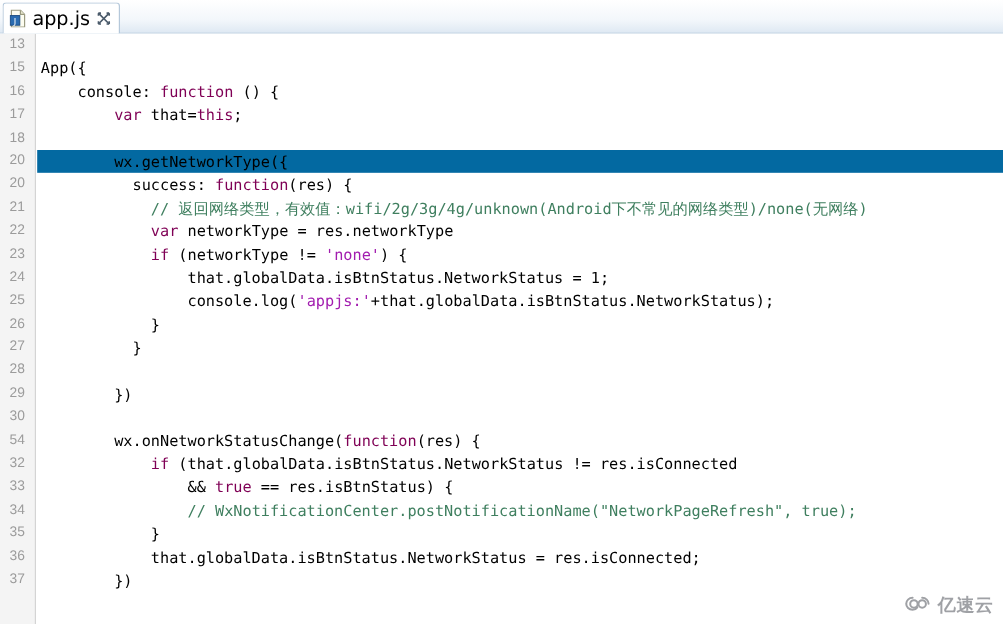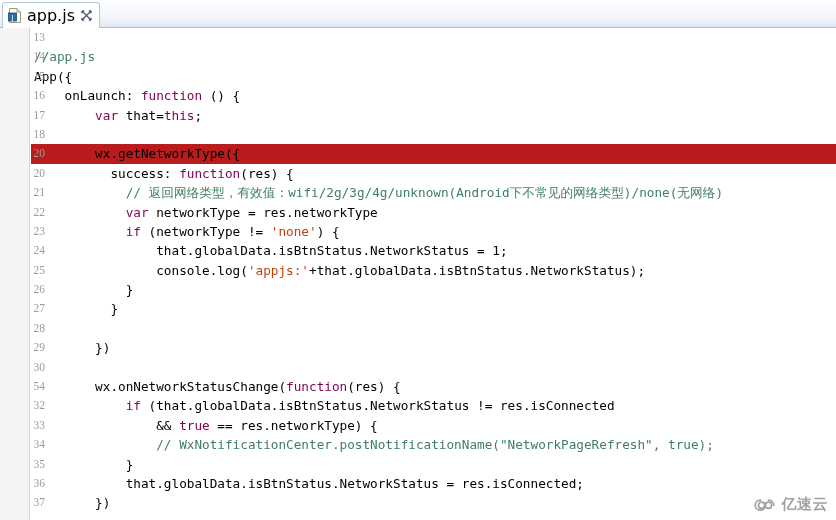--- a/index.html
+++ b/index.html
@@ -95,58 +95,57 @@
     position: absolute;
     left: 0; top: 0; right: 0; bottom: 0;
   }
   .line {
     position: relative;
     height: 19.4px;
     line-height: 19.4px;
     white-space: pre;
   }
   .line.highlight .line-body {
-    background: #b91c1c;
+    background: #0369a1;
   }
   .lineno {
     position: absolute;
-    left: 18px;
+    left: 8px;
     top: 0;
     width: 27px;
-    text-align: right;
-    font-family: Liberation Serif, serif;
+    font-family: Liberation Sans, sans-serif;
     font-size: 11.5px;
     color: #9b9b9b;
     z-index: 2;
   }
   .line-body {
     position: absolute;
     left: 31px;
     right: 0;
     top: 0;
     bottom: 0;
     font-family: "DejaVu Sans Mono", monospace;
     font-size: 12.7px;
     color: #000000;
     padding-left: 3px;
     box-sizing: border-box;
   }
   
   .t-kw   { color: #7f0055; font-weight: normal; }
-  .t-str  { color: #c2410c; }
+  .t-str  { color: #a21caf; }
   .t-com  { color: #3f7f5f; }
   .t-pln  { color: #000000; }
 
   
   .watermark {
     position: absolute;
     right: 8px;
     bottom: 6px;
     display: flex;
-    align-items: center;
+    align-items: flex-start;
     opacity: 0.85;
     pointer-events: none;
   }
   .wm-icon { width: 26px; height: 16px; margin-right: 3px; }
   .wm-icon svg { display: block; }
   .wm-text {
     font-family: "DejaVu Sans", sans-serif;
     font-size: 15px;
     font-weight: bold;
     color: #8f9196;
@@ -176,40 +175,39 @@
           <path d="M1 1 L3.2 1 M1 1 L1 3.2 M10 1 L7.8 1 M10 1 L10 3.2 M1 10 L3.2 10 M1 10 L1 7.8 M10 10 L7.8 10 M10 10 L10 7.8" stroke="#4a5a6a" stroke-width="1.4" fill="none"></path>
         </svg>
       </span>
     </div>
   </div>
 
   <div class="editor">
     <div class="gutter-bg"></div>
     <div class="code-lines" id="code-lines">
         <div class="line"><div class="lineno">13</div><div class="line-body"></div></div>
-        <div class="line"><div class="lineno">14</div><div class="line-body"><span class="t-com">//app.js</span></div></div>
         <div class="line"><div class="lineno">15</div><div class="line-body"><span class="t-pln">App({</span></div></div>
-        <div class="line"><div class="lineno">16</div><div class="line-body"><span class="t-pln">    onLaunch: </span><span class="t-kw">function</span><span class="t-pln"> () {</span></div></div>
+        <div class="line"><div class="lineno">16</div><div class="line-body"><span class="t-pln">    console: </span><span class="t-kw">function</span><span class="t-pln"> () {</span></div></div>
         <div class="line"><div class="lineno">17</div><div class="line-body"><span class="t-pln">        </span><span class="t-kw">var</span><span class="t-pln"> that=</span><span class="t-kw">this</span><span class="t-pln">;</span></div></div>
         <div class="line"><div class="lineno">18</div><div class="line-body"></div></div>
         <div class="line highlight"><div class="lineno">20</div><div class="line-body"><span class="t-pln">        wx.getNetworkType({</span></div></div>
         <div class="line"><div class="lineno">20</div><div class="line-body"><span class="t-pln">          success: </span><span class="t-kw">function</span><span class="t-pln">(res) {</span></div></div>
         <div class="line"><div class="lineno">21</div><div class="line-body"><span class="t-pln">            </span><span class="t-com">// 返回网络类型，有效值：wifi/2g/3g/4g/unknown(Android下不常见的网络类型)/none(无网络)</span></div></div>
         <div class="line"><div class="lineno">22</div><div class="line-body"><span class="t-pln">            </span><span class="t-kw">var</span><span class="t-pln"> networkType = res.networkType</span></div></div>
         <div class="line"><div class="lineno">23</div><div class="line-body"><span class="t-pln">            </span><span class="t-kw">if</span><span class="t-pln"> (networkType != </span><span class="t-str">'none'</span><span class="t-pln">) {</span></div></div>
         <div class="line"><div class="lineno">24</div><div class="line-body"><span class="t-pln">                that.globalData.isBtnStatus.NetworkStatus = 1;</span></div></div>
         <div class="line"><div class="lineno">25</div><div class="line-body"><span class="t-pln">                console.log(</span><span class="t-str">'appjs:'</span><span class="t-pln">+that.globalData.isBtnStatus.NetworkStatus);</span></div></div>
         <div class="line"><div class="lineno">26</div><div class="line-body"><span class="t-pln">            }</span></div></div>
         <div class="line"><div class="lineno">27</div><div class="line-body"><span class="t-pln">          }</span></div></div>
         <div class="line"><div class="lineno">28</div><div class="line-body"></div></div>
         <div class="line"><div class="lineno">29</div><div class="line-body"><span class="t-pln">        })</span></div></div>
         <div class="line"><div class="lineno">30</div><div class="line-body"></div></div>
         <div class="line"><div class="lineno">54</div><div class="line-body"><span class="t-pln">        wx.onNetworkStatusChange(</span><span class="t-kw">function</span><span class="t-pln">(res) {</span></div></div>
         <div class="line"><div class="lineno">32</div><div class="line-body"><span class="t-pln">            </span><span class="t-kw">if</span><span class="t-pln"> (that.globalData.isBtnStatus.NetworkStatus != res.isConnected</span></div></div>
-        <div class="line"><div class="lineno">33</div><div class="line-body"><span class="t-pln">                &amp;&amp; </span><span class="t-kw">true</span><span class="t-pln"> == res.networkType) {</span></div></div>
+        <div class="line"><div class="lineno">33</div><div class="line-body"><span class="t-pln">                &amp;&amp; </span><span class="t-kw">true</span><span class="t-pln"> == res.isBtnStatus) {</span></div></div>
         <div class="line"><div class="lineno">34</div><div class="line-body"><span class="t-pln">                </span><span class="t-com">// WxNotificationCenter.postNotificationName("NetworkPageRefresh", true);</span></div></div>
         <div class="line"><div class="lineno">35</div><div class="line-body"><span class="t-pln">            }</span></div></div>
         <div class="line"><div class="lineno">36</div><div class="line-body"><span class="t-pln">            that.globalData.isBtnStatus.NetworkStatus = res.isConnected;</span></div></div>
         <div class="line"><div class="lineno">37</div><div class="line-body"><span class="t-pln">        })</span></div></div>
       </div>
 
     <div class="watermark">
       <span class="wm-icon">
         <svg width="26" height="16" viewBox="0 0 26 16">
           <path d="M7.5 3.2 C4.4 3.2 2.2 5.5 2.2 8.2 C2.2 11 4.4 13.2 7.5 13.2 C9.2 13.2 10.6 12.4 11.4 11.2" fill="none" stroke="#8f9196" stroke-width="1.7" stroke-linecap="round"></path>

